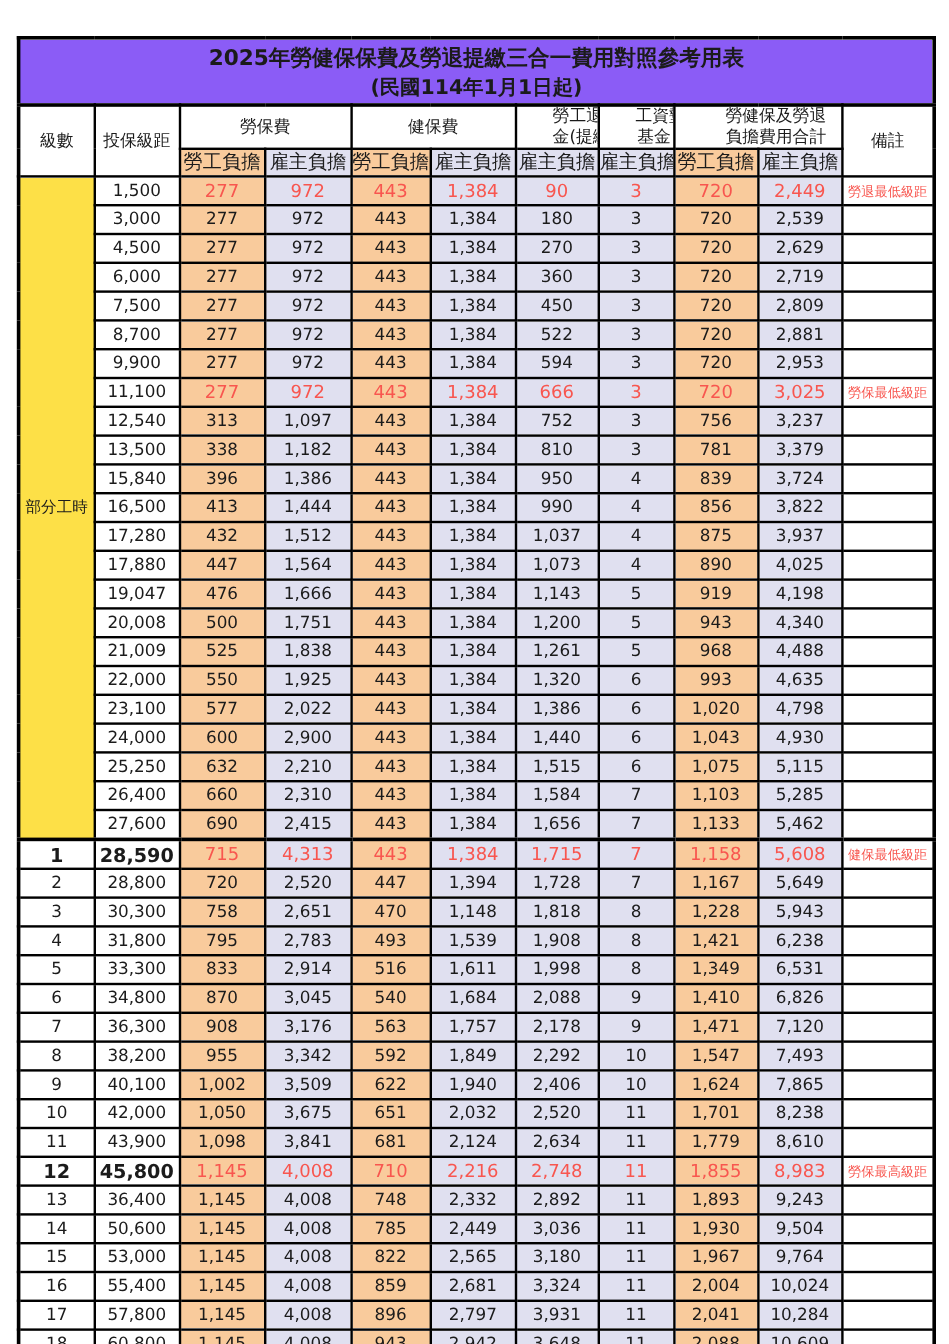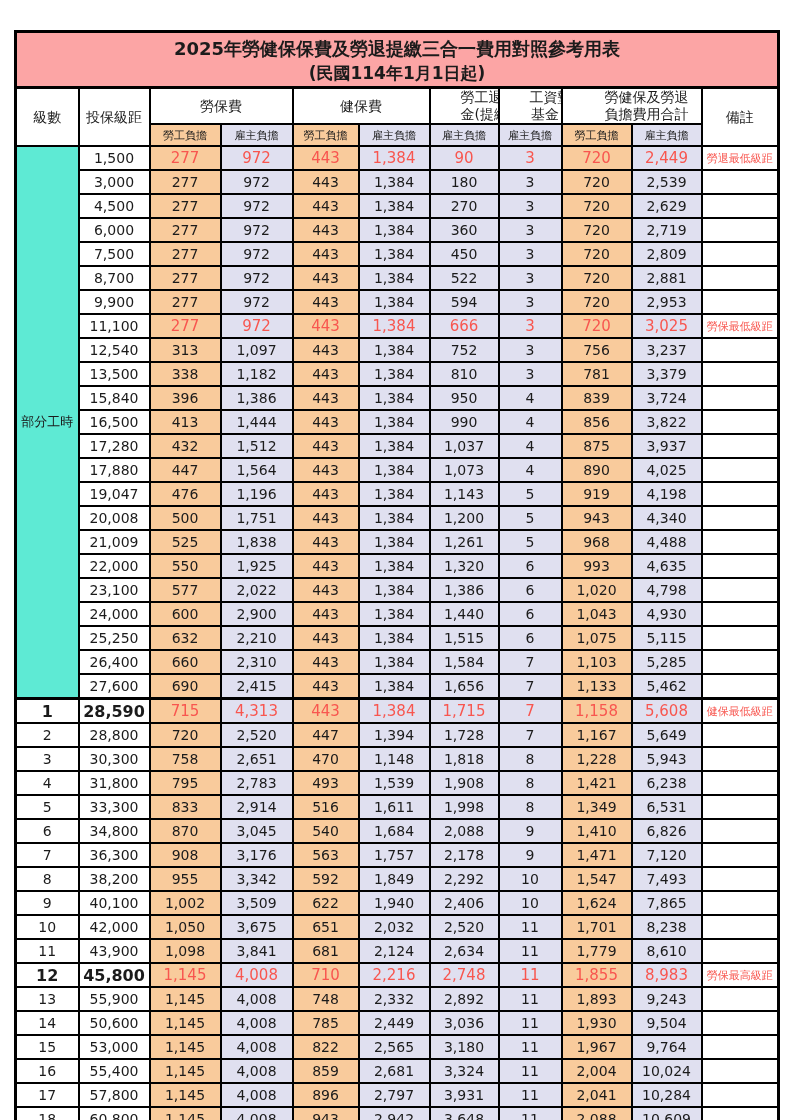--- a/index.html
+++ b/index.html
@@ -25,35 +25,35 @@
     height:22px;
     font-size:14px;
     color:#1b1b1b;
     white-space:nowrap;
     overflow:hidden;
   }
   td.title-cell{
     height:53px;
     border-bottom:3px solid #000;
     font-weight:bold;
-    background:#fca5a5;
+    background:#8b5cf6;
   }
   .title-line1{display:block;font-size:18px;line-height:26px;}
   .title-line2{display:block;font-size:17px;line-height:22px;}
   td.group-cell{height:34px;font-size:14px;line-height:16px;}
   td.group-cell .l{display:block;line-height:17px;margin-left:30px;}
-  td.sub-cell{height:20px;font-size:11px;}
+  td.sub-cell{height:20px;font-size:16px;}
   .emp{background:var(--emp-bg,#F9CB9C);}
   .er{background:var(--er-bg,#E0E0F0);}
   td.cell-note{font-size:11px;color:var(--red,#F8564F);}
   tr.hl td.val{color:var(--red,#F8564F);font-size:15px;}
   tr.hl td.cell-note{color:var(--red,#F8564F);margin-top:13px;}
   td.bracket-bold{font-weight:bold;font-size:16px;}
   tr.thick-top td{border-top:3px solid #000;}
-  td.parttime-cell{font-size:13px;background:#5eead4;}
+  td.parttime-cell{font-size:13px;background:#fde047;}
 </style>
 </head>
 <body>
 
 <div class="page">
   <table class="ref-table">
     <colgroup>
       <col style="width:63px">
         <col style="width:71px">
         <col style="width:71px">
@@ -268,21 +268,21 @@
           <td class="er val">1,384</td>
           <td class="er val">1,073</td>
           <td class="er val">4</td>
           <td class="emp val">890</td>
           <td class="er val">4,025</td>
           <td class="cell-note"></td>
         </tr>
         <tr>
           <td>19,047</td>
           <td class="emp val">476</td>
-          <td class="er val">1,196</td>
+          <td class="er val">1,666</td>
           <td class="emp val">443</td>
           <td class="er val">1,384</td>
           <td class="er val">1,143</td>
           <td class="er val">5</td>
           <td class="emp val">919</td>
           <td class="er val">4,198</td>
           <td class="cell-note"></td>
         </tr>
         <tr>
           <td>20,008</td>
@@ -531,21 +531,21 @@
           <td class="emp val">710</td>
           <td class="er val">2,216</td>
           <td class="er val">2,748</td>
           <td class="er val">11</td>
           <td class="emp val">1,855</td>
           <td class="er val">8,983</td>
           <td class="cell-note">勞保最高級距</td>
         </tr>
         <tr>
           <td>13</td>
-          <td>55,900</td>
+          <td>36,400</td>
           <td class="emp val">1,145</td>
           <td class="er val">4,008</td>
           <td class="emp val">748</td>
           <td class="er val">2,332</td>
           <td class="er val">2,892</td>
           <td class="er val">11</td>
           <td class="emp val">1,893</td>
           <td class="er val">9,243</td>
           <td class="cell-note"></td>
         </tr>

